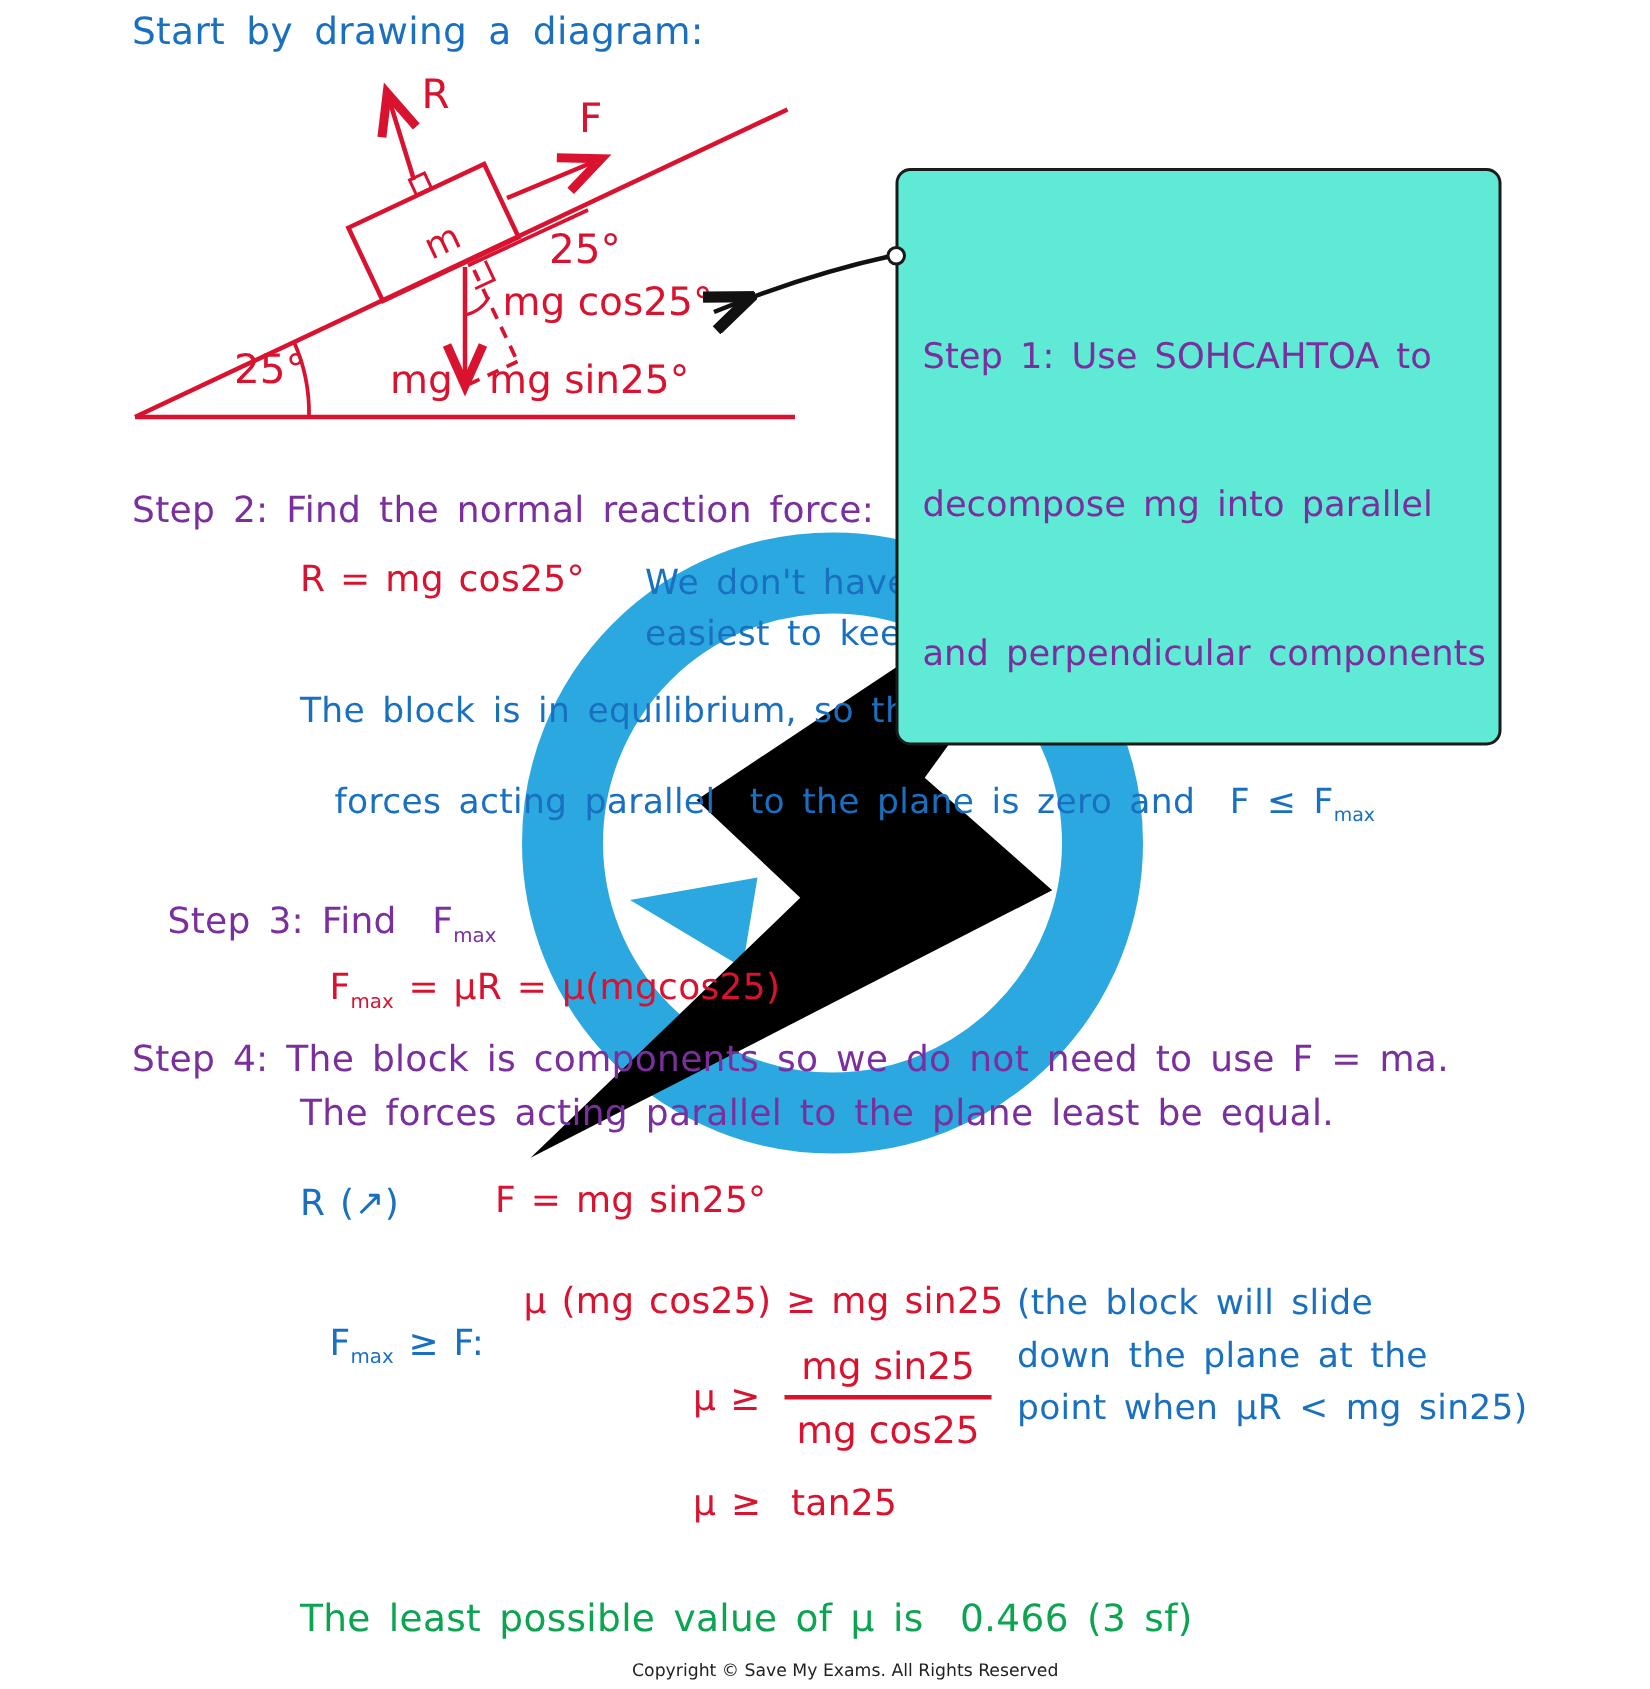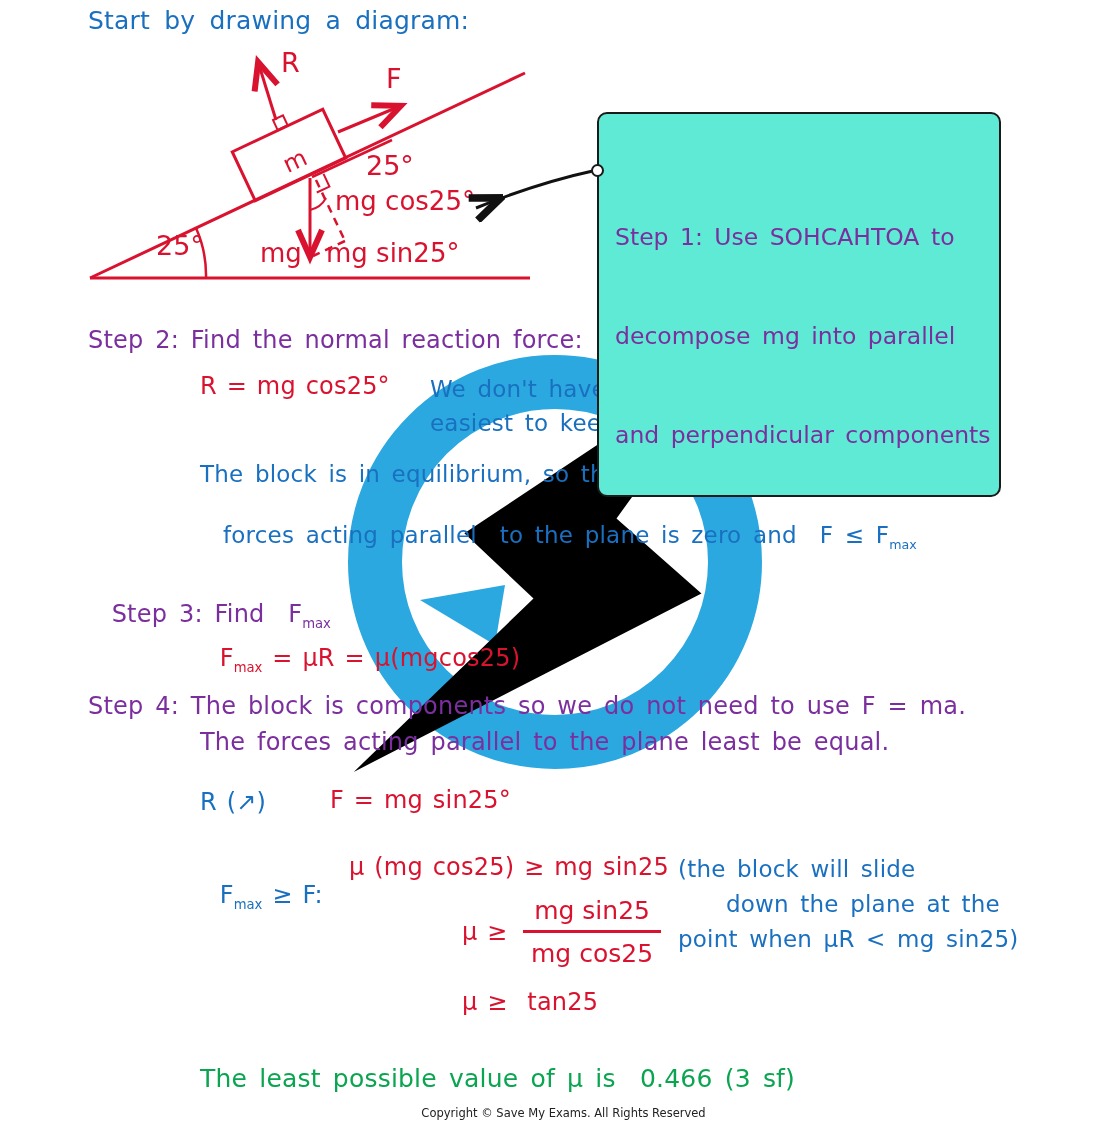--- a/index.html
+++ b/index.html
@@ -118,21 +118,21 @@
 
 <div class="txt blue eq" style="left:200px;top:788px;">R (↗)</div>
 <div class="txt red eq" style="left:330px;top:786px;">F = mg sin25°</div>
 
 <div class="txt blue eq" style="left:200px;top:853px;">
   <span>F</span><sub>max</sub><span> ≥ F:</span>
 </div>
 <div class="txt red eq" style="left:330px;top:853px;margin-left:19px;">μ (mg cos25) ≥ mg sin25</div>
 
 <div class="txt blue" style="left:678px;top:856px;">(the block will slide</div>
-<div class="txt blue" style="left:678px;top:891px;margin-left:48px;">down the plane at the</div>
+<div class="txt blue" style="left:678px;top:891px;">down the plane at the</div>
 <div class="txt blue" style="left:678px;top:926px;">point when μR &lt; mg sin25)</div>
 
 <div class="fracrow red">
   <span class="eq">μ ≥</span>
   <span class="frac">
     <span class="num">mg sin25</span>
     <span class="den">mg cos25</span>
   </span>
 </div>
 <div class="txt red eq" style="left:462px;top:988px;">μ ≥  tan25</div>

